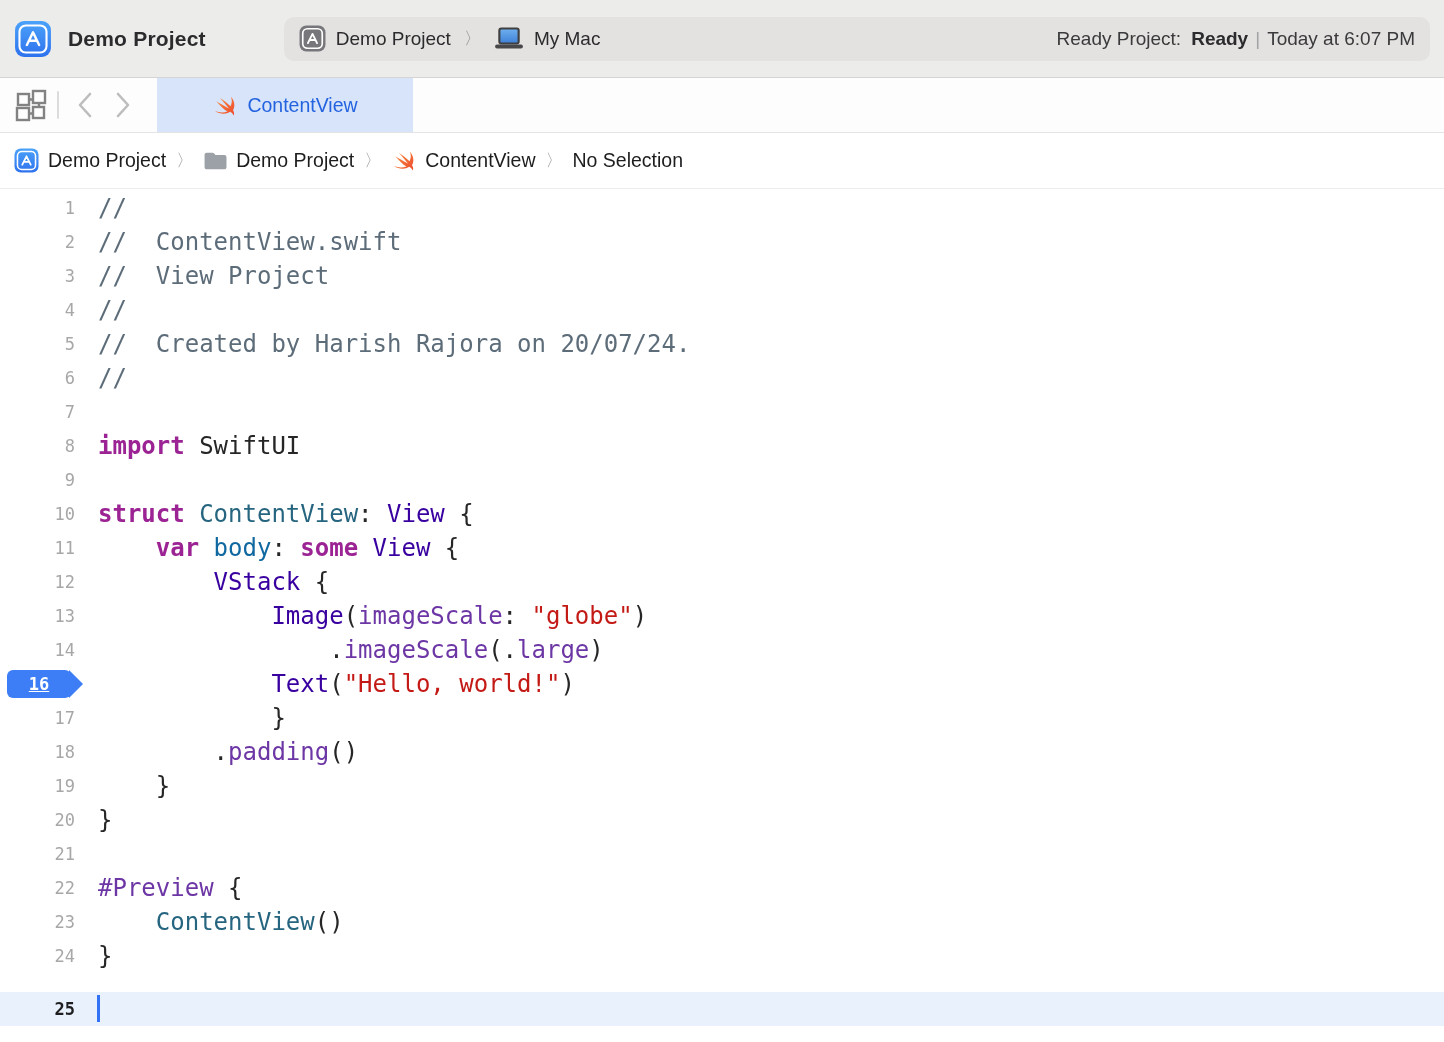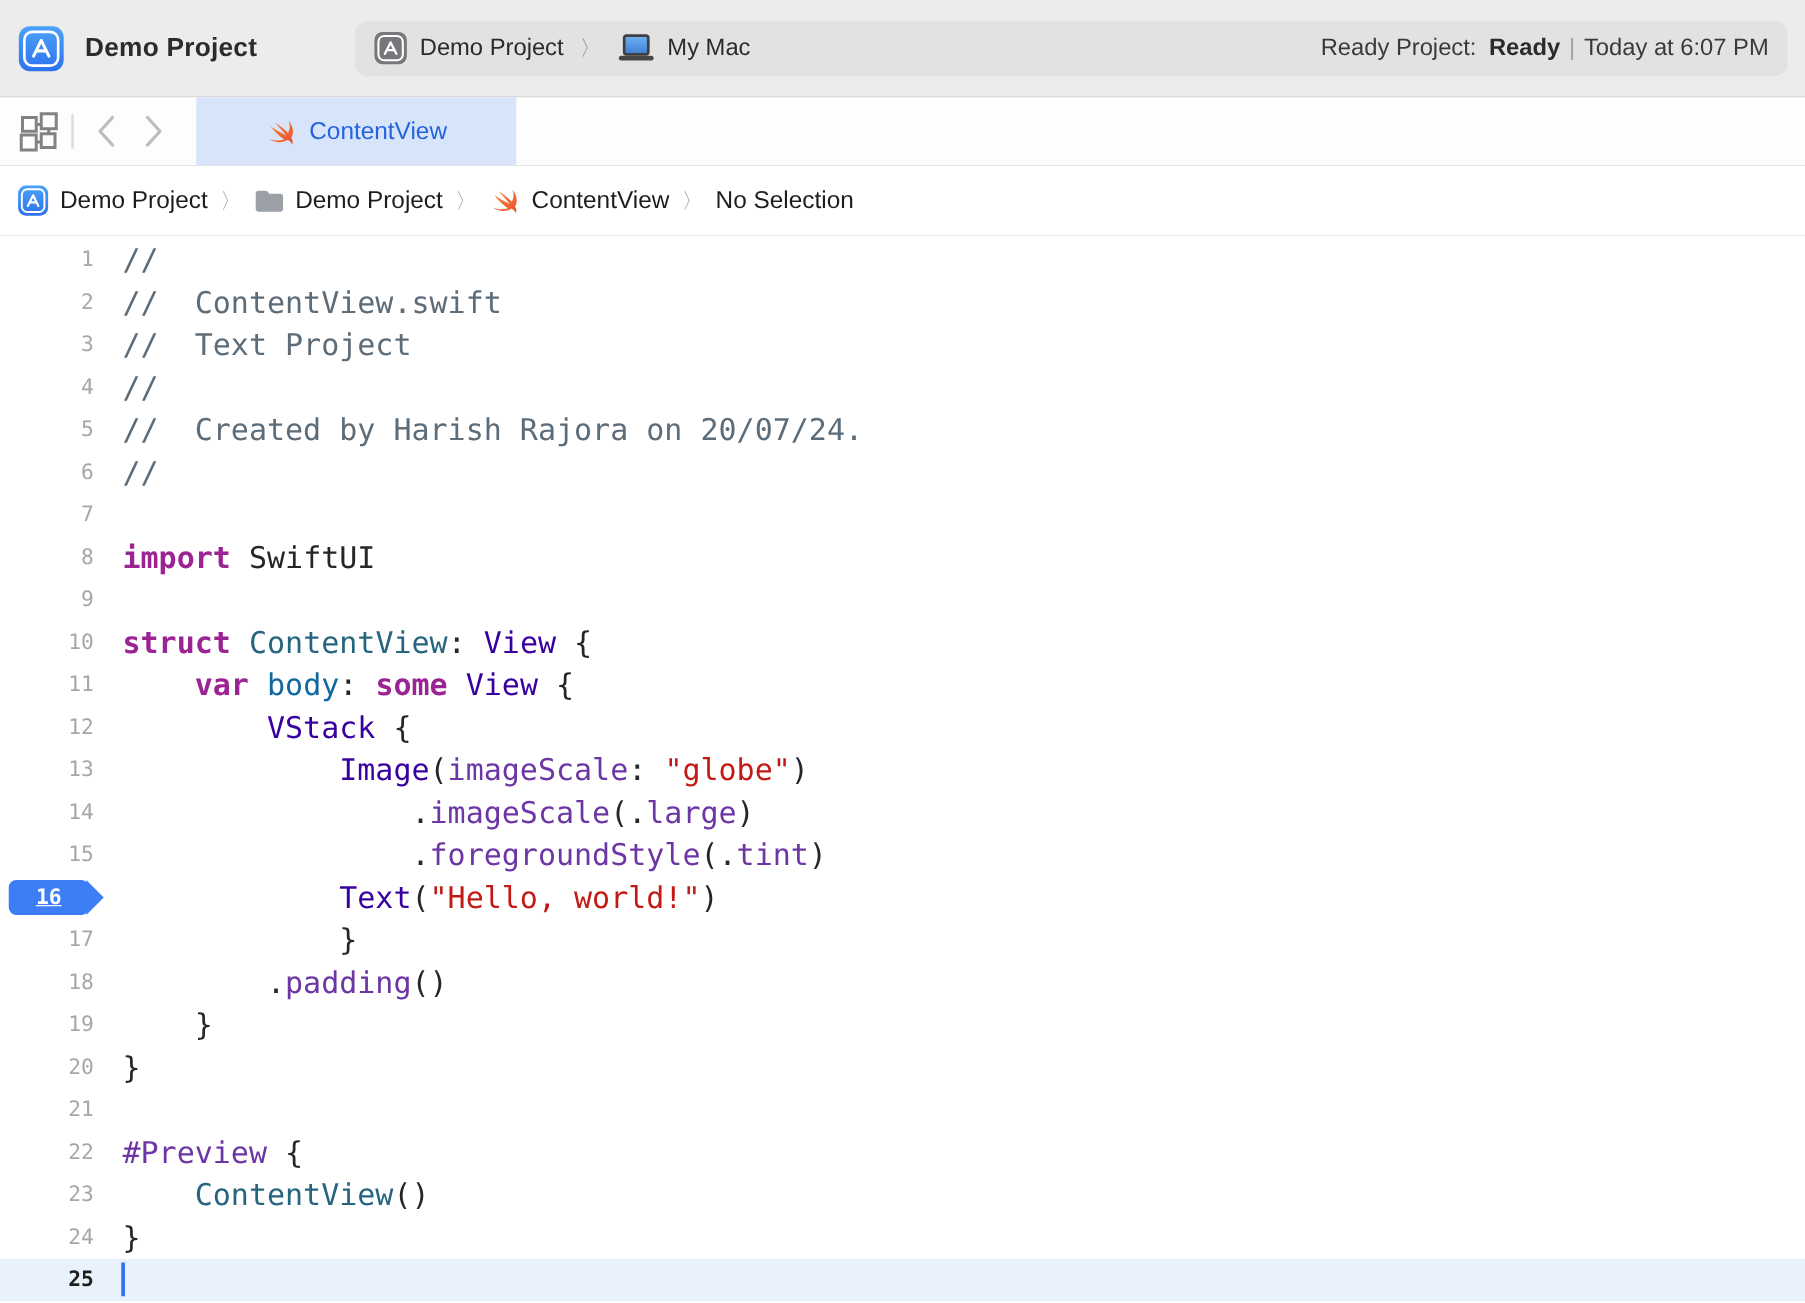--- a/index.html
+++ b/index.html
@@ -44,21 +44,21 @@
   .jumpbar{
     height:56px; background:#FFFFFF; border-bottom:1px solid #ECECEC;
     display:flex; align-items:center; padding-left:14px;
     font-size:19.5px; color:#1D1D1F;
   }
   .jb-item{ display:flex; align-items:center; gap:9px; }
   .jb-chev{ color:#A3A3A7; font-size:17px; padding:0 10px; }
   
   .editor{ height:853px; background:#fff; padding-top:2px; position:relative; }
   .row{ display:flex; height:34px; align-items:center; position:relative; }
-  .row.current{ background:var(--current_line_bg,#E9F2FC); }
+  .row.current{ background:var(--current_line_bg,#E9F2FC);margin-top:19px; }
   .gutter{
     flex:0 0 75px; width:75px; text-align:right;
     font-family:"DejaVu Sans Mono", monospace; font-size:17px; color:#A7A7A7;
     position:relative; height:100%; line-height:34px;
   }
   .row.current .gutter{ color:#1E1E1E; font-weight:700; }
   pre.code{
     margin:0; padding:0 0 0 23px; white-space:pre;
     font-family:"DejaVu Sans Mono", monospace; font-size:24px; line-height:34px; color:#262626;
   }
@@ -212,21 +212,21 @@
     <div class="row">
       <div class="gutter">1</div>
       <pre class="code"><span class="tok-c">//</span></pre>
     </div>
     <div class="row">
       <div class="gutter">2</div>
       <pre class="code"><span class="tok-c">//  ContentView.swift</span></pre>
     </div>
     <div class="row">
       <div class="gutter">3</div>
-      <pre class="code"><span class="tok-c">//  Text Project</span></pre>
+      <pre class="code"><span class="tok-c">//  View Project</span></pre>
     </div>
     <div class="row">
       <div class="gutter">4</div>
       <pre class="code"><span class="tok-c">//</span></pre>
     </div>
     <div class="row">
       <div class="gutter">5</div>
       <pre class="code"><span class="tok-c">//  Created by Harish Rajora on 20/07/24.</span></pre>
     </div>
     <div class="row">
@@ -257,24 +257,20 @@
       <div class="gutter">12</div>
       <pre class="code"><span class="tok-n">        </span><span class="tok-t">VStack</span><span class="tok-n"> {</span></pre>
     </div>
     <div class="row">
       <div class="gutter">13</div>
       <pre class="code"><span class="tok-n">            </span><span class="tok-t">Image</span><span class="tok-n">(</span><span class="tok-m">imageScale</span><span class="tok-n">: </span><span class="tok-s">"globe"</span><span class="tok-n">)</span></pre>
     </div>
     <div class="row">
       <div class="gutter">14</div>
       <pre class="code"><span class="tok-n">                .</span><span class="tok-m">imageScale</span><span class="tok-n">(.</span><span class="tok-m">large</span><span class="tok-n">)</span></pre>
-    </div>
-    <div class="row">
-      <div class="gutter">15</div>
-      <pre class="code"><span class="tok-n">                .</span><span class="tok-m">foregroundStyle</span><span class="tok-n">(.</span><span class="tok-m">tint</span><span class="tok-n">)</span></pre>
     </div>
     <div class="row">
       <div class="gutter">
         <div class="bp">16</div>
       </div>
       <pre class="code"><span class="tok-n">            </span><span class="tok-t">Text</span><span class="tok-n">(</span><span class="tok-s">"Hello, world!"</span><span class="tok-n">)</span></pre>
     </div>
     <div class="row">
       <div class="gutter">17</div>
       <pre class="code"><span class="tok-n">            }</span></pre>

